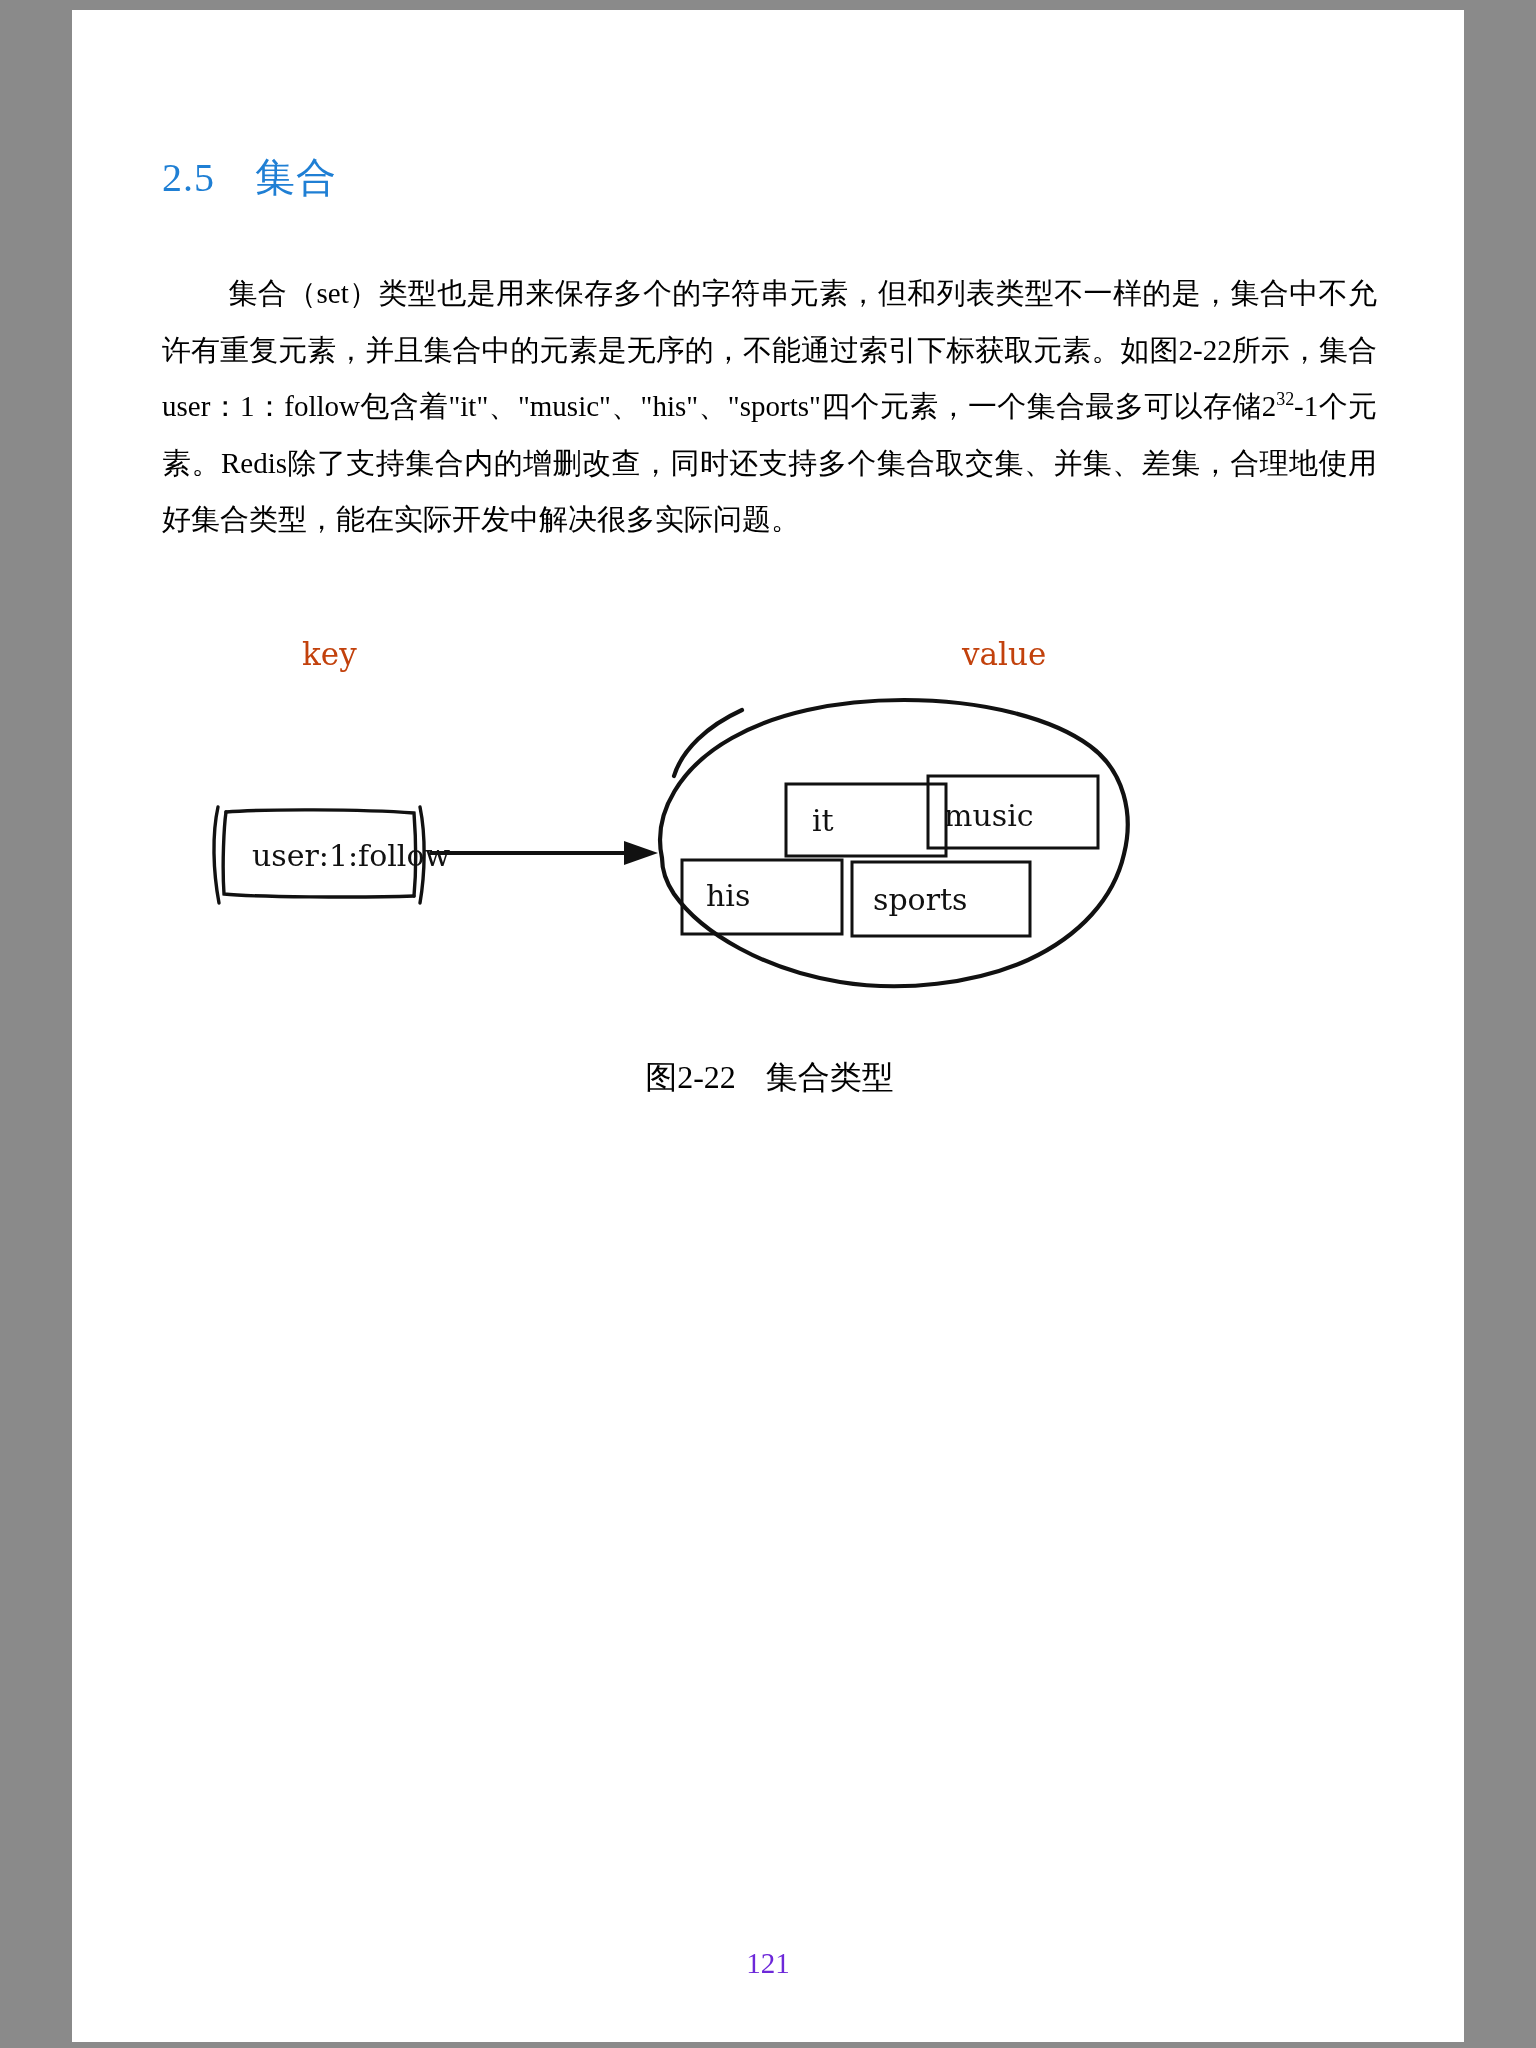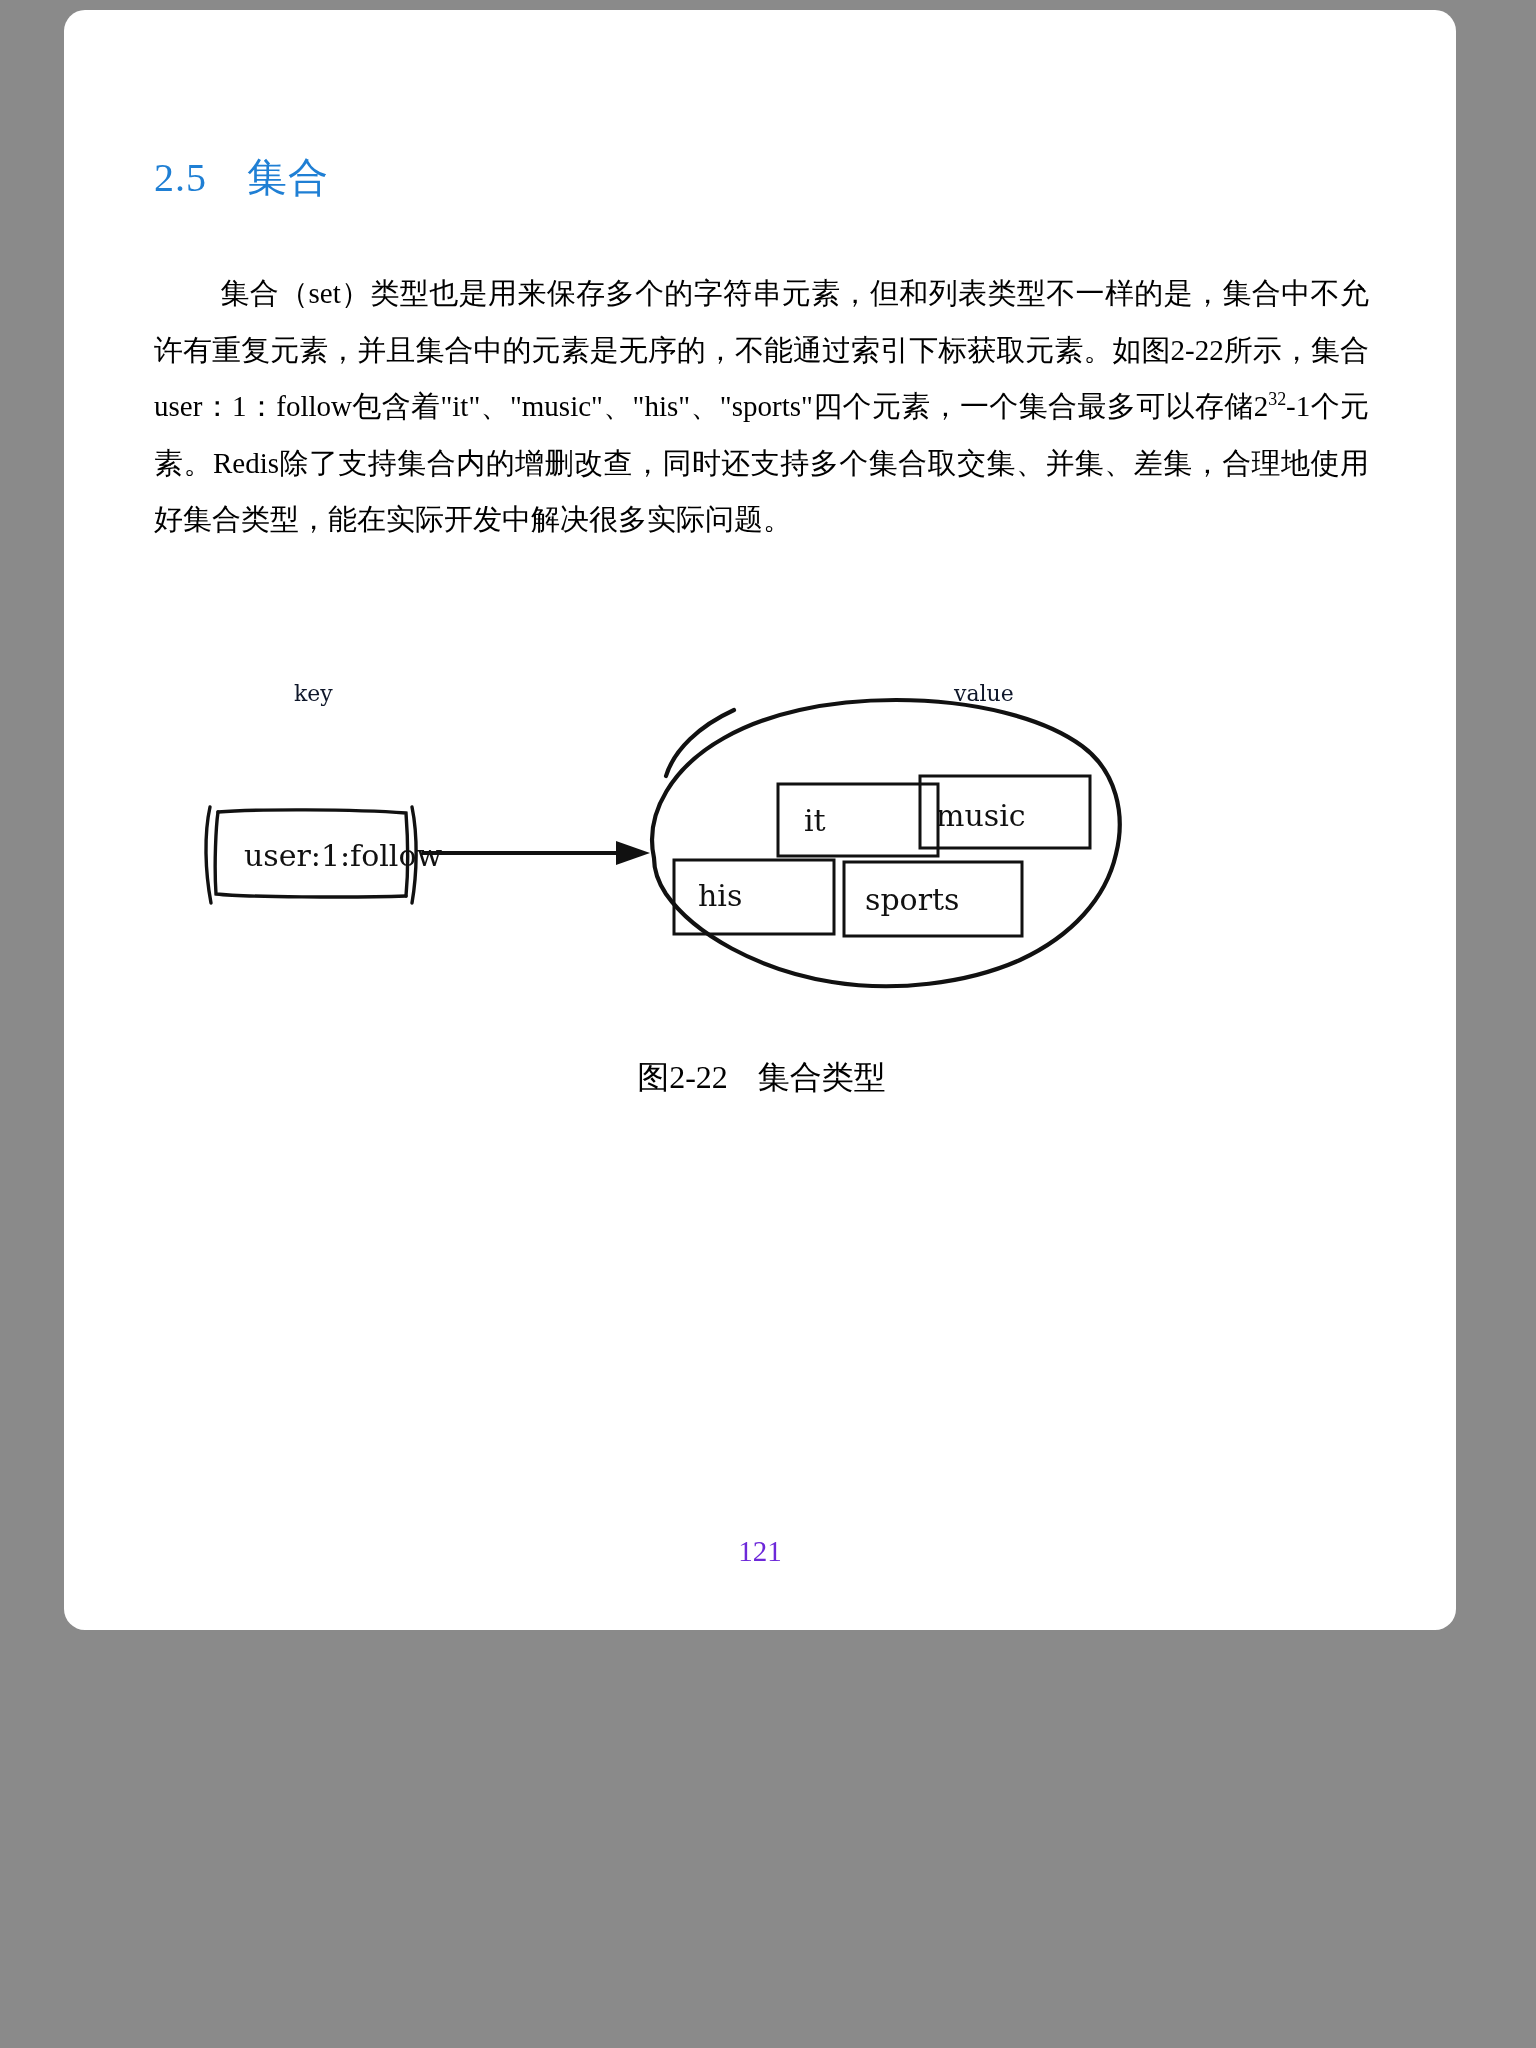--- a/index.html
+++ b/index.html
@@ -15,28 +15,27 @@
   }
   .page-wrap {
     position: relative;
     width: 1536px;
     height: 2048px;
     background: #8a8a8a;
     box-sizing: border-box;
   }
   .page {
     position: absolute;
-    left: 64px;
+    left: 72px;
     top: 10px;
     width: 1392px;
-    height: 1620px;
+    height: 2032px;
     background: #ffffff;
     box-sizing: border-box;
     overflow: hidden;
-    border-radius: 21px;
   }
   .content {
     position: absolute;
     left: 90px;
     top: 140px;
     width: 1215px;
   }
   h1.section-title {
     font-family: "Liberation Serif", serif;
     color: #1f7fd4;
@@ -69,23 +68,22 @@
   
   .figure {
     position: relative;
     margin-top: 78px;
     width: 1215px;
     height: 470px;
   }
   .figure .lbl {
     position: absolute;
     font-family: "DejaVu Serif", serif;
-    font-size: 22px;
-    color: #0f172a;
-    margin-top: 45px;
+    font-size: 31px;
+    color: #c2410c;
   }
   .lbl-key { left: 140px; top: 10px; }
   .lbl-value { left: 800px; top: 10px; }
 
   .figure svg { position: absolute; left: 0; top: 0; }
 
   .box-label {
     position: absolute;
     font-family: "DejaVu Serif", serif;
     font-size: 30px;

